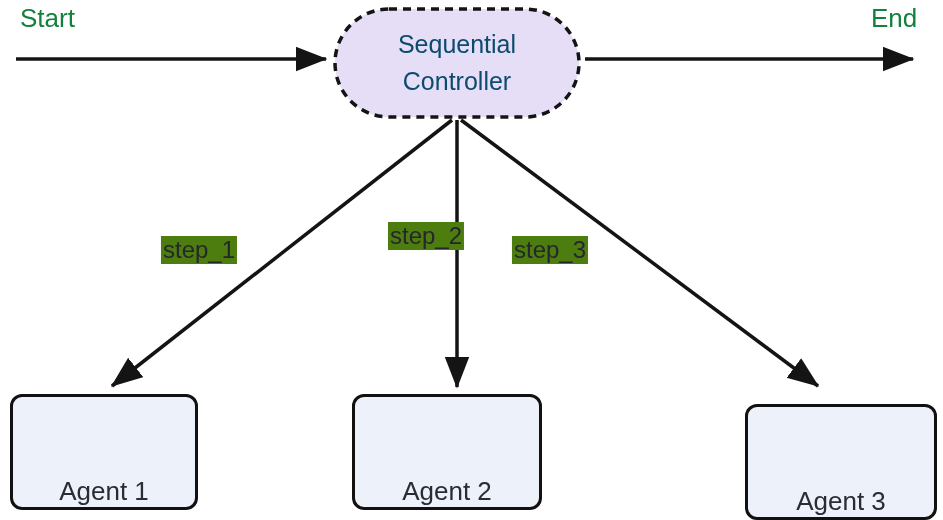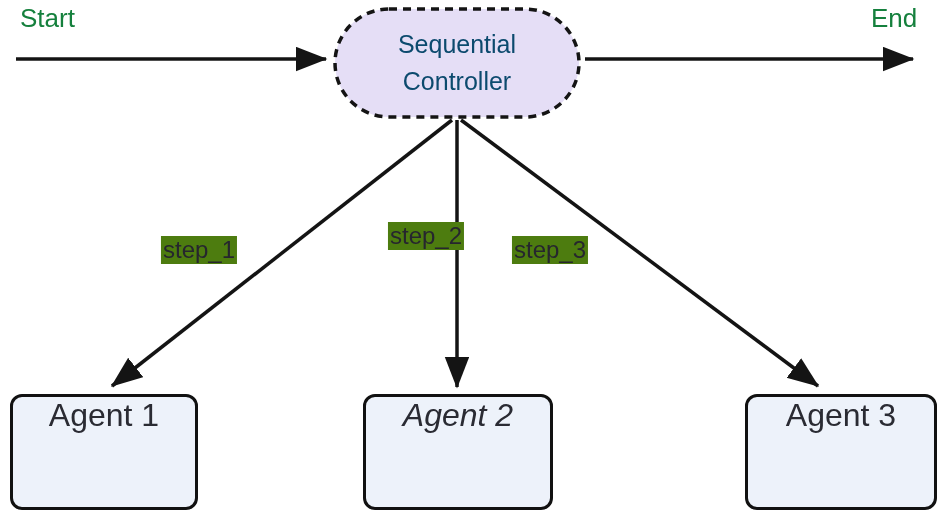--- a/index.html
+++ b/index.html
@@ -56,28 +56,28 @@
   .edge-label.l3 { left: 550px; top: 250px; }
   .agent-box {
     position: absolute;
     top: 394px;
     height: 116px;
     border: 3.5px solid #111111;
     border-radius: 12px;
     background: #edf2fa;
     box-sizing: border-box;
     display: flex;
-    align-items: flex-start;
+    align-items: flex-end;
     justify-content: center;
-    font-size: 32px;
+    font-size: 26px;
     color: #2a2b33;
   }
   .agent-box.a1 { left: 10px;  width: 188px; }
-  .agent-box.a2 { left: 363px; width: 190px; font-style: italic; }
-  .agent-box.a3 { left: 745px; width: 192px; }
+  .agent-box.a2 { left: 352px; width: 190px; }
+  .agent-box.a3 { left: 745px; width: 192px; margin-top: 10px; }
 </style>
 </head>
 <body>
 
 <div class="stage">
 
   <svg class="edge-layer" viewBox="0 0 943 520" xmlns="http://www.w3.org/2000/svg">
     <defs>
       <marker id="arrowhead" markerWidth="10" markerHeight="8" refX="8.6" refY="3.5" orient="auto" markerUnits="strokeWidth">
         <path d="M0,0 L9,3.5 L0,7 Z" fill="#141414"></path>

